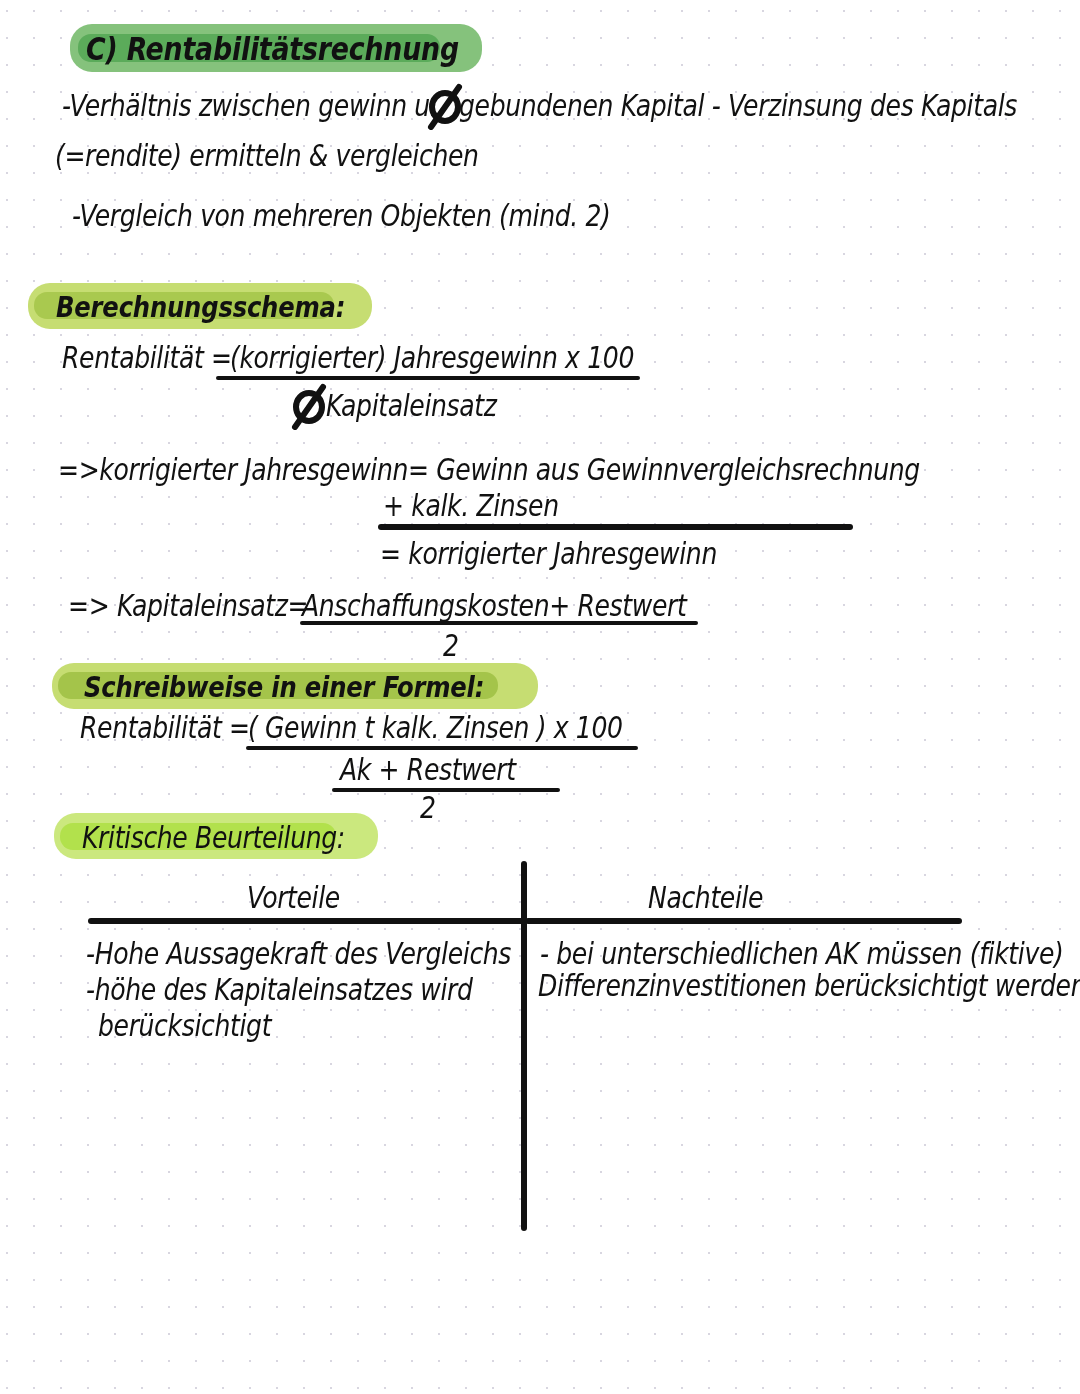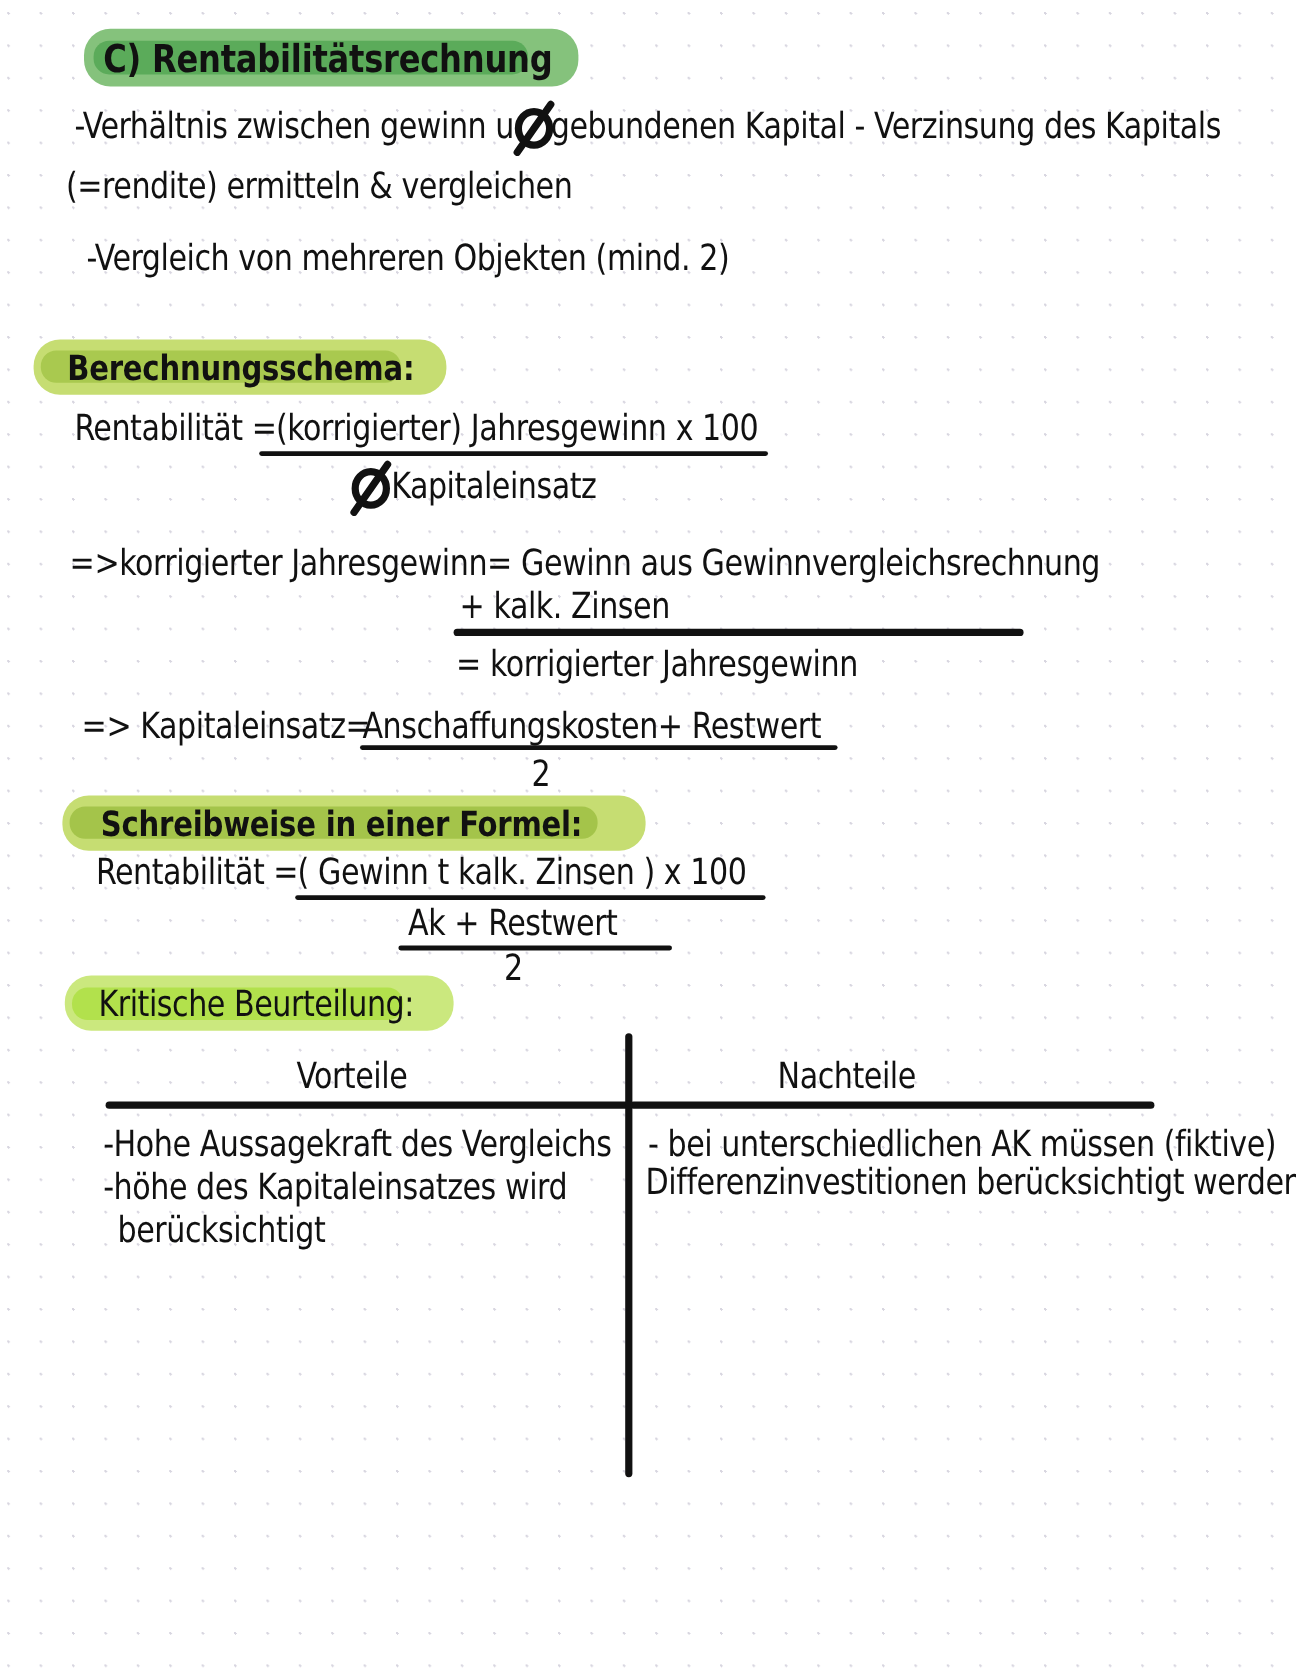--- a/index.html
+++ b/index.html
@@ -11,20 +11,21 @@
     position: relative;
     width: 1080px;
     height: 1394px;
     background-color: #ffffff;
     background-image:
       radial-gradient(circle at 1px 1px, #d8d6e0 1.1px, transparent 1.2px);
     background-size: 27px 27px;
     background-position: 6px 10px;
     overflow: hidden;
     font-family: "DejaVu Sans", sans-serif;
+    font-style: italic;
   }
 
   
   .hw {
     position: absolute;
     font-family: "DejaVu Sans", sans-serif;
     color: #111111;
     white-space: nowrap;
     letter-spacing: -0.4px;
     font-stretch: condensed;

